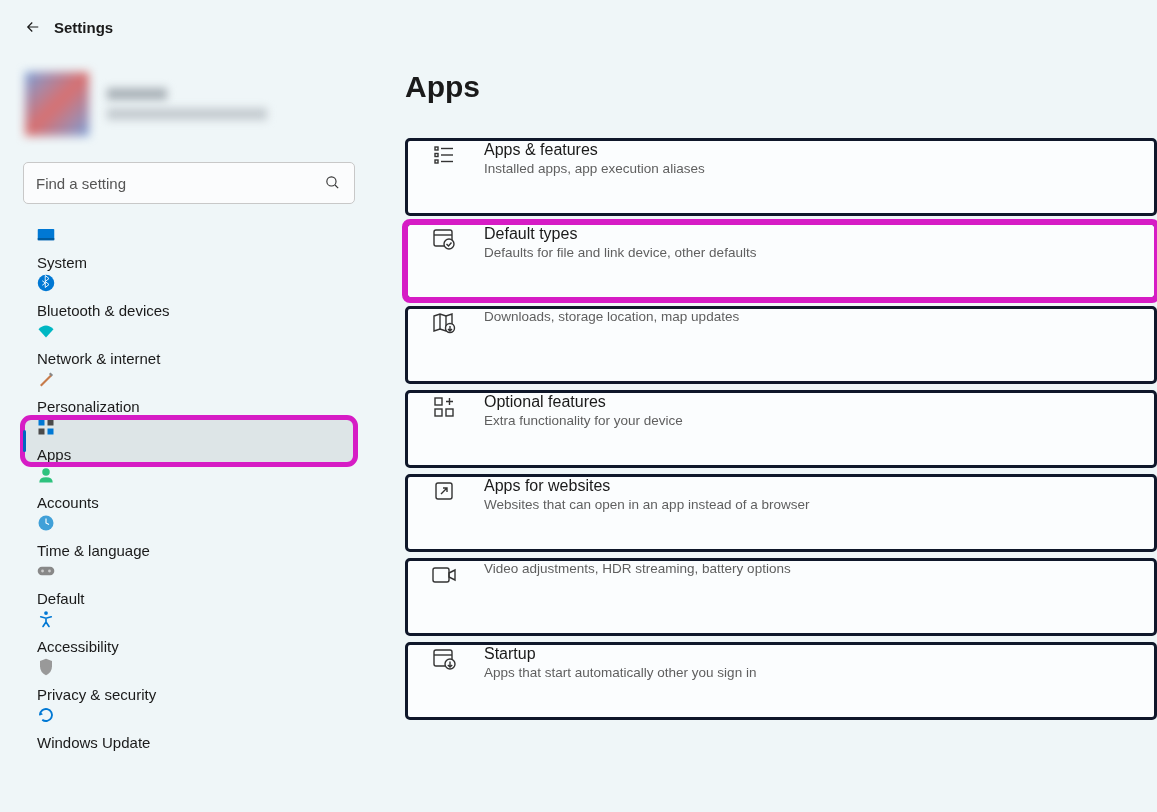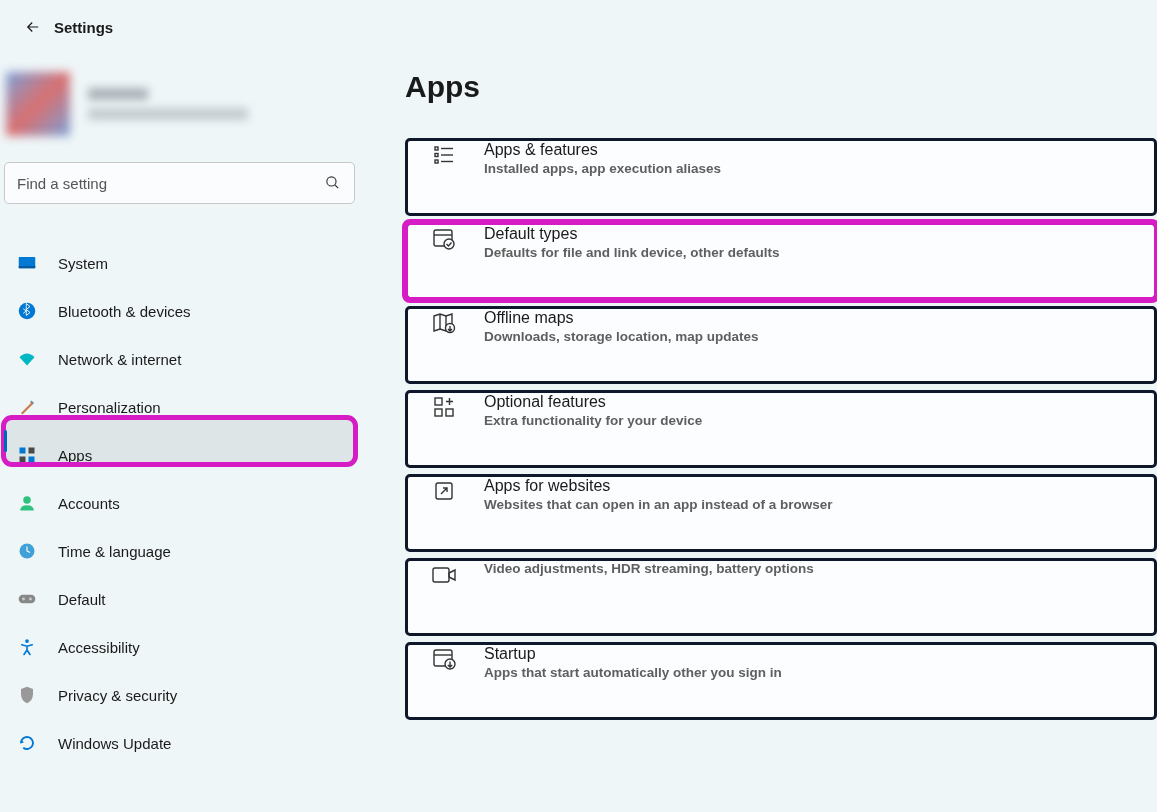--- a/index.html
+++ b/index.html
@@ -5,49 +5,49 @@
     * { box-sizing: border-box; margin: 0; padding: 0; font-family: "Segoe UI", -apple-system, sans-serif; }
     body { background: #eff6f8; color: #1a1a1a; width: 1157px; height: 812px; overflow: hidden; }
 
     .header { display: flex; align-items: center; padding: 18px 0 18px 24px; gap: 12px; }
     .back-btn { background: none; border: none; cursor: pointer; display: flex; align-items: center; }
     .app-title { font-size: 15px; font-weight: 600; }
 
     .container { display: flex; }
 
     
-    .sidebar { width: 375px; flex-shrink: 0; padding: 12px 20px 0 4px; }
+    .sidebar { width: 375px; flex-shrink: 0; padding: 12px 20px 0 23px; }
     .profile { display: flex; align-items: center; gap: 18px; padding: 6px 2px 20px 2px; }
     .avatar { width: 64px; height: 64px; background: linear-gradient(135deg,#7aa0d8 0%, #d97070 50%, #7aa0d8 100%); filter: blur(5px); border-radius: 0; }
     .profile-text .name { width: 60px; height: 12px; background: #aab2b8; filter: blur(4px); margin-bottom: 8px; }
     .profile-text .email { width: 160px; height: 12px; background: #c4cbd0; filter: blur(4px); }
 
     .search-wrap { position: relative; margin: 6px 0 22px 0; }
     .search-input { width: 100%; height: 42px; border-radius: 5px; border: 1px solid #c8c8c8; background: #fbfcfd; padding: 0 42px 0 12px; font-size: 15px; }
     .search-input::placeholder { color: #555; }
     .search-icon { position: absolute; right: 14px; top: 12px; }
 
     .nav { display: flex; flex-direction: column; gap: 2px; }
-    .nav-item { display: flex; align-items: flex-end; gap: 22px; height: 46px; padding: 0 14px; border-radius: 5px; cursor: pointer; font-size: 15px; position: relative; }
+    .nav-item { display: flex; align-items: flex-start; gap: 10px; height: 46px; padding: 0 14px; border-radius: 5px; cursor: pointer; font-size: 15px; position: relative; flex-direction: column; }
     .nav-item .icon { width: 18px; height: 18px; display: flex; align-items: center; justify-content: center; }
     .nav-item.active { background: #dde5e7; font-weight: 400; }
     .nav-item.active::before { content: ""; position: absolute; left: 0; top: 12px; bottom: 12px; width: 3px; background: #0067c0; border-radius: 2px; }
 
     
     .hl { outline: 5px solid #d61cc5; outline-offset: -2px; border-radius: 8px; }
 
     
     .main { flex: 1; padding: 16px 0 0 30px; }
     .page-title { font-size: 30px; font-weight: 600; margin-bottom: 34px; }
     .cards { display: flex; flex-direction: column; gap: 6px; padding-right: 0; }
     .card { background: #fbfdfe; border: 3px solid #0f172a; border-radius: 5px; display: flex; align-items: flex-start; gap: 26px; height: 78px; padding: 0 22px; cursor: pointer; }
     .card .icon { width: 28px; height: 28px; display: flex; align-items: center; justify-content: center; flex-shrink: 0; }
     .card-body { display: flex; flex-direction: column; gap: 2px; }
     .card-title { font-size: 16px; font-weight: 400; color: #1a1a1a; }
-    .card-sub { font-size: 13.5px; color: #5f5f5f; font-weight: bold; }
+    .card-sub { font-size: 13.5px; color: #5f5f5f; }
     .card.hl { outline: 6px solid #d61cc5; outline-offset: -3px; }
 
     svg { display: block; }
   </style>
 </head>
 <body>
 
 <div class="header">
   <button class="back-btn">
     <svg width="18" height="18" viewBox="0 0 24 24" fill="none" stroke="#1a1a1a" stroke-width="1.6">
@@ -221,21 +221,20 @@
         <span class="icon">
             <svg width="26" height="24" viewBox="0 0 26 24" fill="none" stroke="#333" stroke-width="1.4">
               <path d="M3 5 L9 3 L15 5 L21 3 V18 L15 20 L9 18 L3 20 Z"></path>
               <line x1="9" y1="3" x2="9" y2="18"></line>
               <line x1="15" y1="5" x2="15" y2="20"></line>
               <circle cx="19" cy="17" r="4.5" fill="#fbfdfe"></circle>
               <path d="M19 15 v4 M17 18 l2 2 l2 -2"></path>
             </svg>
           </span>
         <div class="card-body">
-          <div class="card-title">Offline maps</div>
           <div class="card-sub">Downloads, storage location, map updates</div>
         </div>
       </div>
 
       <div class="card">
         <span class="icon">
             <svg width="24" height="24" viewBox="0 0 24 24" fill="none" stroke="#333" stroke-width="1.4">
               <rect x="3" y="3" width="7" height="7"></rect>
               <rect x="3" y="14" width="7" height="7"></rect>
               <rect x="14" y="14" width="7" height="7"></rect>

